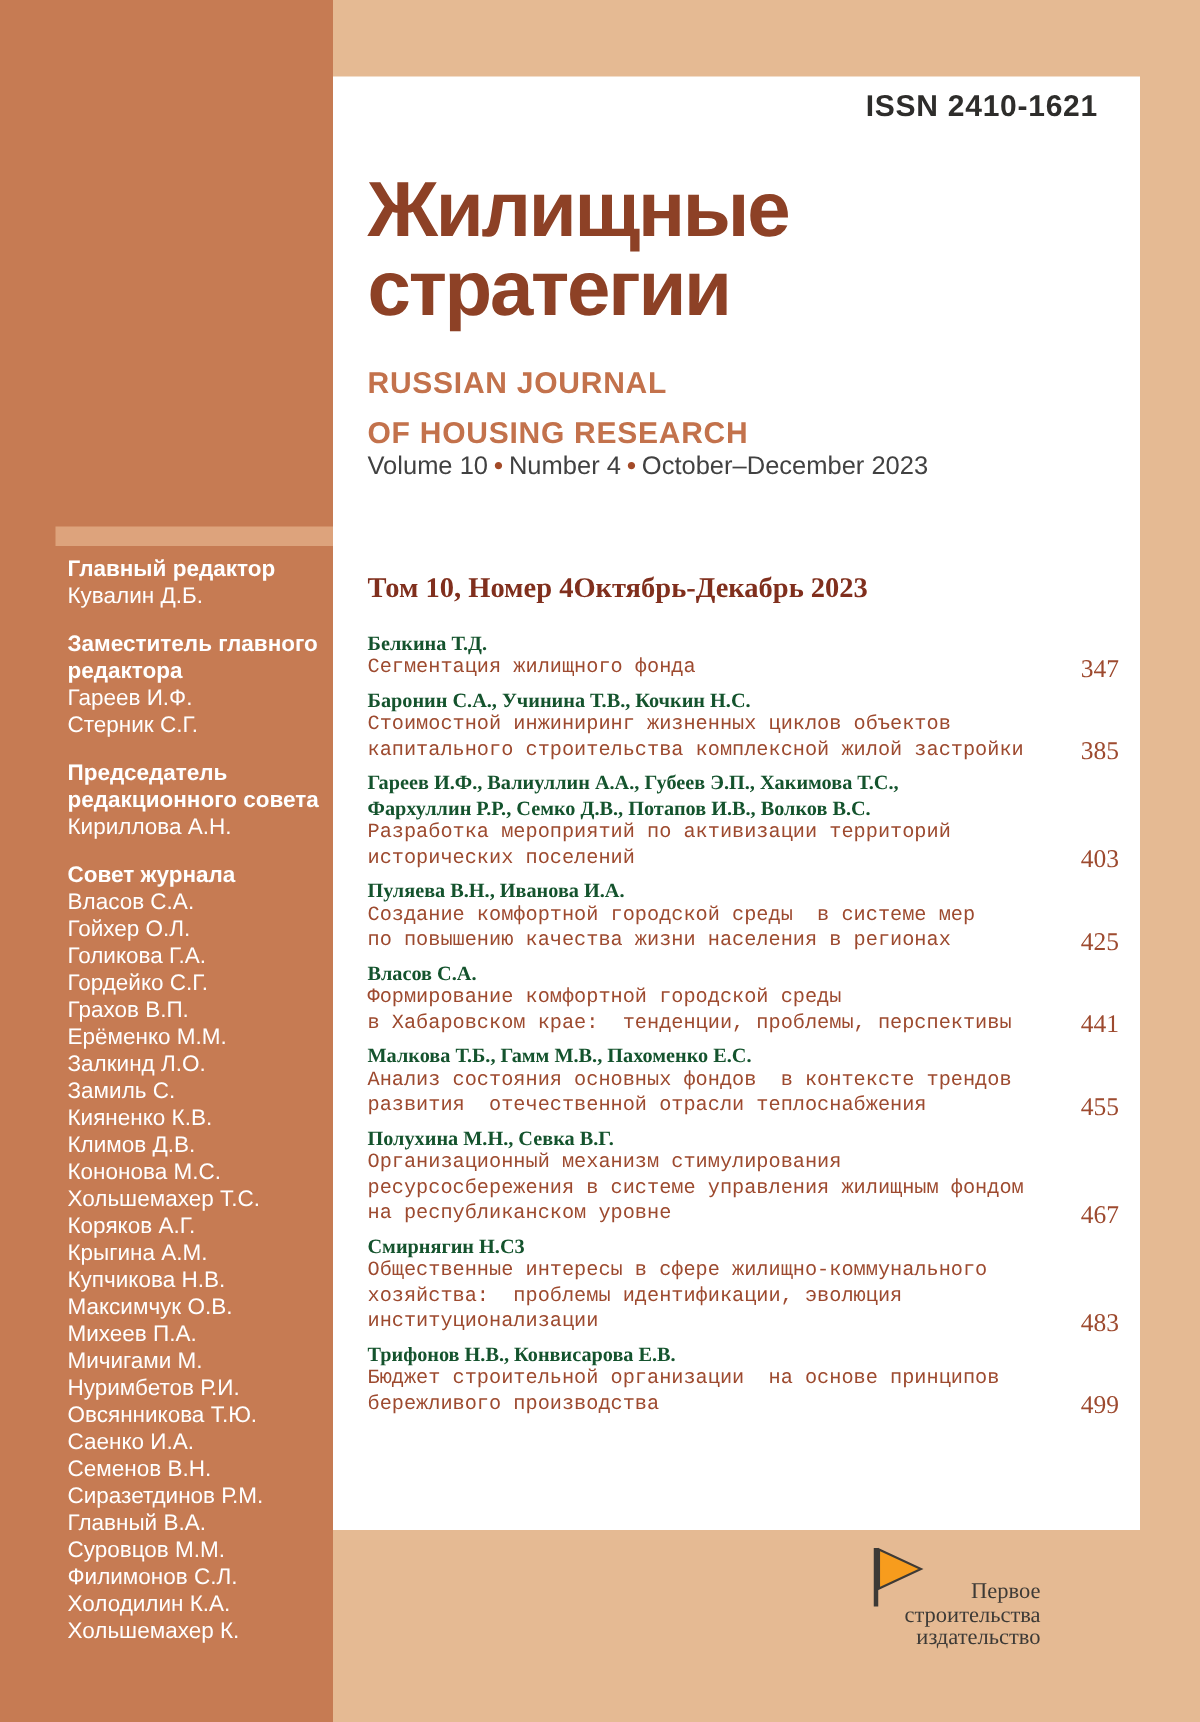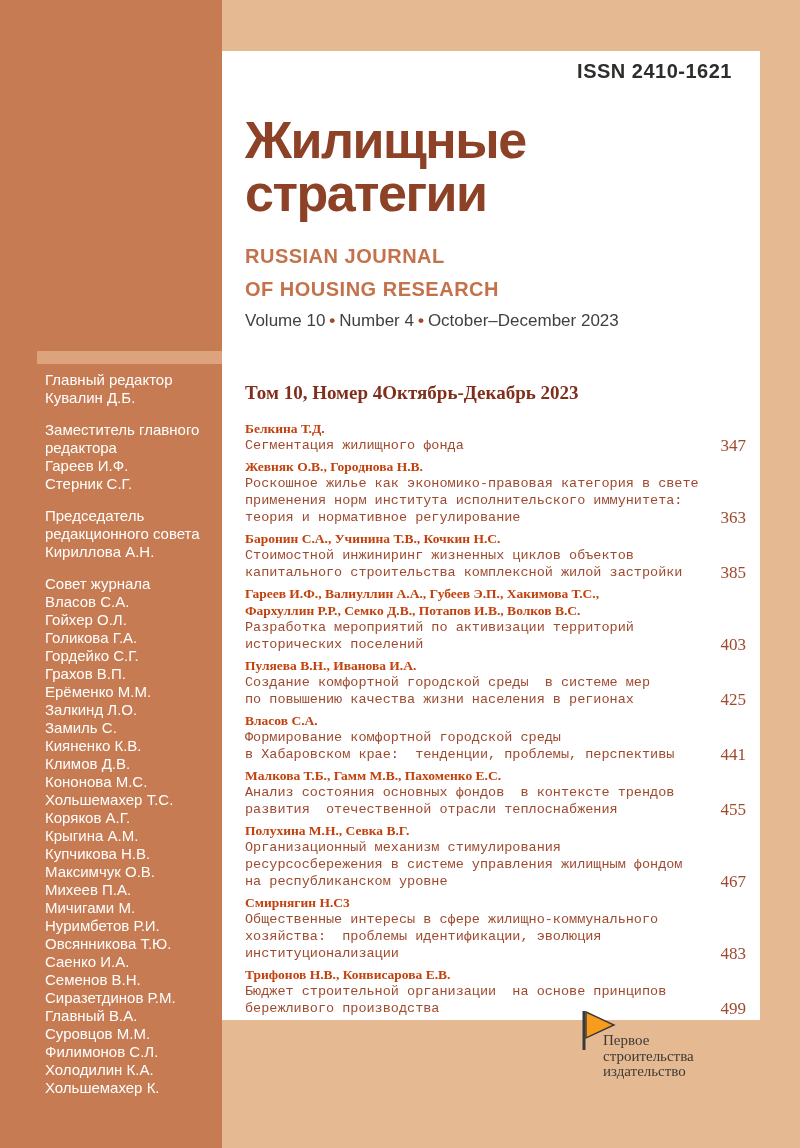--- a/index.html
+++ b/index.html
@@ -22,54 +22,54 @@
   .j-title {
     position:absolute; top:63px; left:23px;
     font-weight:bold; font-size:52px; line-height:53px;
     letter-spacing:-1.5px; color:#8d4126;
   }
   .j-sub {
     position:absolute; top:189px; left:23px;
     font-weight:bold; font-size:20px; line-height:33px;
     letter-spacing:.5px; color:#c3724c;
   }
-  .j-vol { position:absolute; top:260px; left:23px; font-size:17px; color:#414141; }
+  .j-vol { position:absolute; top:250px; left:23px; font-size:17px; color:#414141; }
   .j-vol .dot { color:#a34a28; font-weight:bold; padding:0 4px; }
 
   .toc {
     position:absolute; top:331px; left:23px; right:14px;
     font-family:"Liberation Serif", serif;
   }
   .toc-head {
     display:flex; 
     font-weight:bold; font-size:19px; line-height:22px; color:#802f1d;
   }
   .toc-entries { margin-top:16px; }
   .toc-entry { position:relative; margin-bottom:4px; }
   .toc-authors {
     font-weight:bold; font-size:13.5px; line-height:17px;
-    color:#c2410c; white-space:pre;
+    color:#14532d; white-space:pre;
   }
   .toc-title {
     font-size:13.5px; line-height:17px;
     color:#9d4a2f; white-space:pre; padding-right:36px;font-family:Liberation Mono, monospace;
   }
   .toc-page {
     position:absolute; right:0; bottom:0;
     font-size:17px; line-height:17px; color:#9d4a2f;margin-top:12px;
   }
 
   .sidebar {
     position:absolute; left:45px; top:371px; width:174px;
     color:#ffffff; font-size:15px; line-height:18px;
   }
   .sb-section { margin-bottom:14px; }
-  .sb-heading { font-weight:normal; }
-
-  .publisher { position:absolute; left:580px; top:1009px; width:200px; height:90px; }
+  .sb-heading { font-weight:bold; }
+
+  .publisher { position:absolute; left:580px; top:1030px; width:200px; height:90px;text-align:right; }
   .pub-flag { position:absolute; left:0; top:0; }
   .pub-text {
     position:absolute; left:23px; top:24px;
     font-family:"Liberation Serif", serif;
     font-size:15px; line-height:15.5px; color:#3d3a36;
   }
 </style>
 </head>
 <body>
 
@@ -97,27 +97,20 @@
       <span>Том 10, Номер 4</span>
       <span>Октябрь-Декабрь 2023</span>
     </div>
     <div class="toc-entries">
   <div class="toc-entry">
     <div class="toc-authors">Белкина Т.Д.</div>
     <div class="toc-title">Сегментация жилищного фонда</div>
     <div class="toc-page">347</div>
   </div>
 
-  <div class="toc-entry">
-    <div class="toc-authors">Жевняк О.В., Городнова Н.В.</div>
-    <div class="toc-title">Роскошное жилье как экономико-правовая категория в свете
-применения норм института исполнительского иммунитета:
-теория и нормативное регулирование</div>
-    <div class="toc-page">363</div>
-  </div>
 
   <div class="toc-entry">
     <div class="toc-authors">Баронин С.А., Учинина Т.В., Кочкин Н.С.</div>
     <div class="toc-title">Стоимостной инжиниринг жизненных циклов объектов
 капитального строительства комплексной жилой застройки</div>
     <div class="toc-page">385</div>
   </div>
 
   <div class="toc-entry">
     <div class="toc-authors">Гареев И.Ф., Валиуллин А.А., Губеев Э.П., Хакимова Т.С.,

